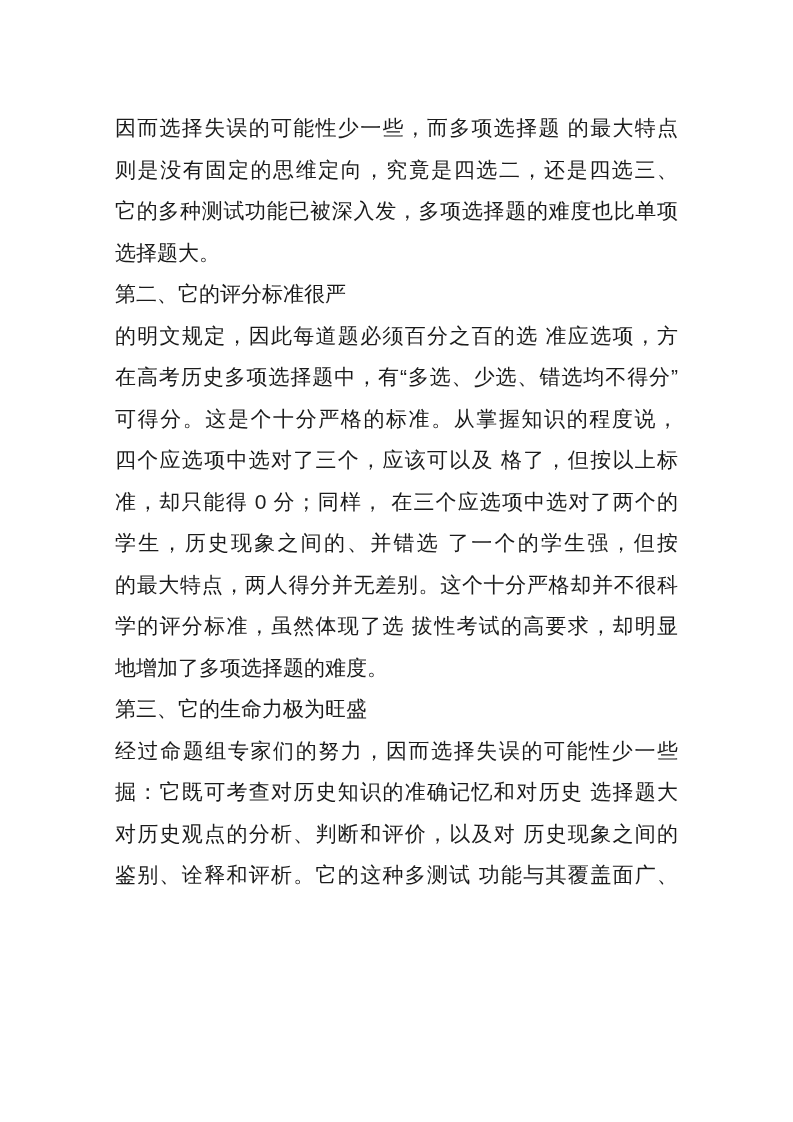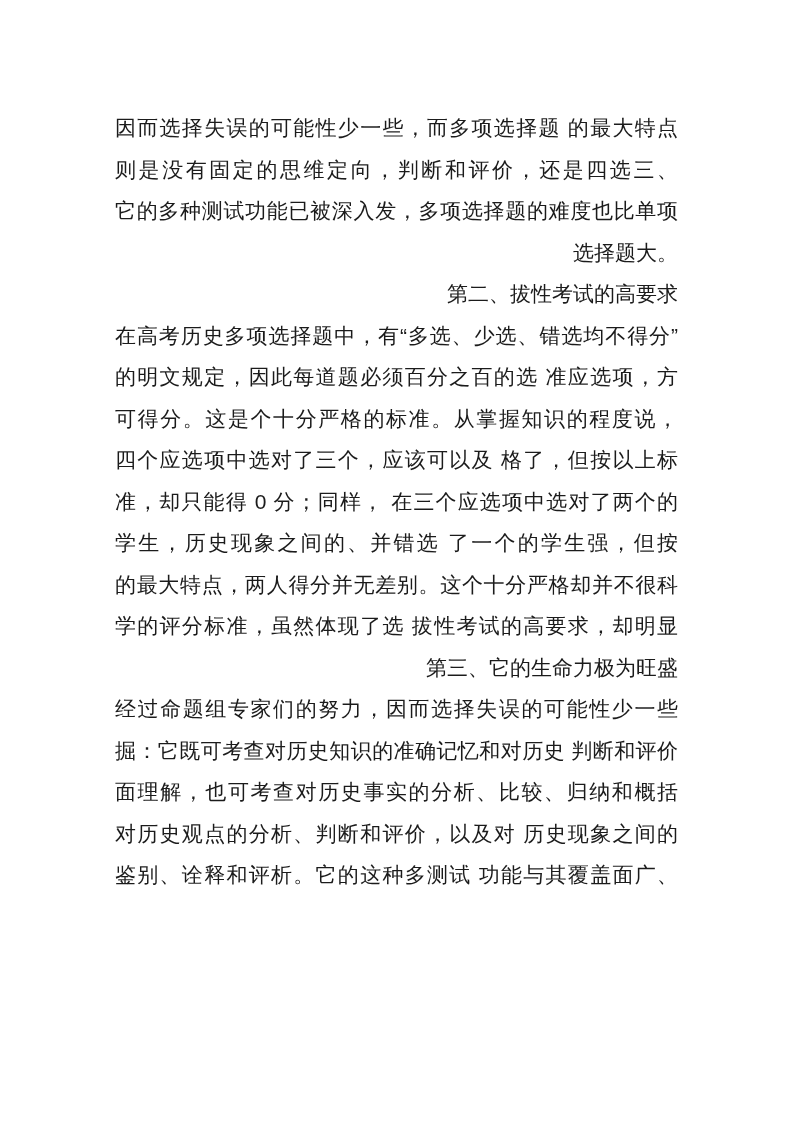--- a/index.html
+++ b/index.html
@@ -32,41 +32,41 @@
   }
   
   .text-line.body {
     white-space: normal;
     text-align: justify;
     text-align-last: justify;
     overflow: hidden;
   }
   .text-line.heading,
   .text-line.para-end {
-    text-align: right;
+    text-align: left;
   }
 </style>
 </head>
 <body>
 
 <div class="page">
   <div class="doc-body">
       <div class="text-line body">因而选择失误的可能性少一些，而多项选择题 的最大特点</div>
-      <div class="text-line body">则是没有固定的思维定向，判断和评价，还是四选三、</div>
+      <div class="text-line body">则是没有固定的思维定向，究竟是四选二，还是四选三、</div>
       <div class="text-line body">它的多种测试功能已被深入发，多项选择题的难度也比单项</div>
       <div class="text-line para-end">选择题大。</div>
-      <div class="text-line heading">第二、拔性考试的高要求</div>
+      <div class="text-line heading">第二、它的评分标准很严</div>
+      <div class="text-line body">的明文规定，因此每道题必须百分之百的选 准应选项，方</div>
       <div class="text-line body">在高考历史多项选择题中，有“多选、少选、错选均不得分”</div>
-      <div class="text-line body">的明文规定，因此每道题必须百分之百的选 准应选项，方</div>
       <div class="text-line body">可得分。这是个十分严格的标准。从掌握知识的程度说，</div>
       <div class="text-line body">四个应选项中选对了三个，应该可以及 格了，但按以上标</div>
       <div class="text-line body">准，却只能得 0 分；同样， 在三个应选项中选对了两个的</div>
       <div class="text-line body">学生，历史现象之间的、并错选 了一个的学生强，但按</div>
       <div class="text-line body">的最大特点，两人得分并无差别。这个十分严格却并不很科</div>
       <div class="text-line body">学的评分标准，虽然体现了选 拔性考试的高要求，却明显</div>
+      <div class="text-line para-end">地增加了多项选择题的难度。</div>
       <div class="text-line heading">第三、它的生命力极为旺盛</div>
       <div class="text-line body">经过命题组专家们的努力，因而选择失误的可能性少一些</div>
-      <div class="text-line body">掘：它既可考查对历史知识的准确记忆和对历史 判断和评价</div>
-      <div class="text-line body">面理解，也可考查对历史事实的分析、比较、归纳和概括</div>
+      <div class="text-line body">掘：它既可考查对历史知识的准确记忆和对历史 选择题大</div>
       <div class="text-line body">对历史观点的分析、判断和评价，以及对 历史现象之间的</div>
       <div class="text-line body">鉴别、诠释和评析。它的这种多测试 功能与其覆盖面广、</div>
     </div>
 </div>
 
 </body></html>

